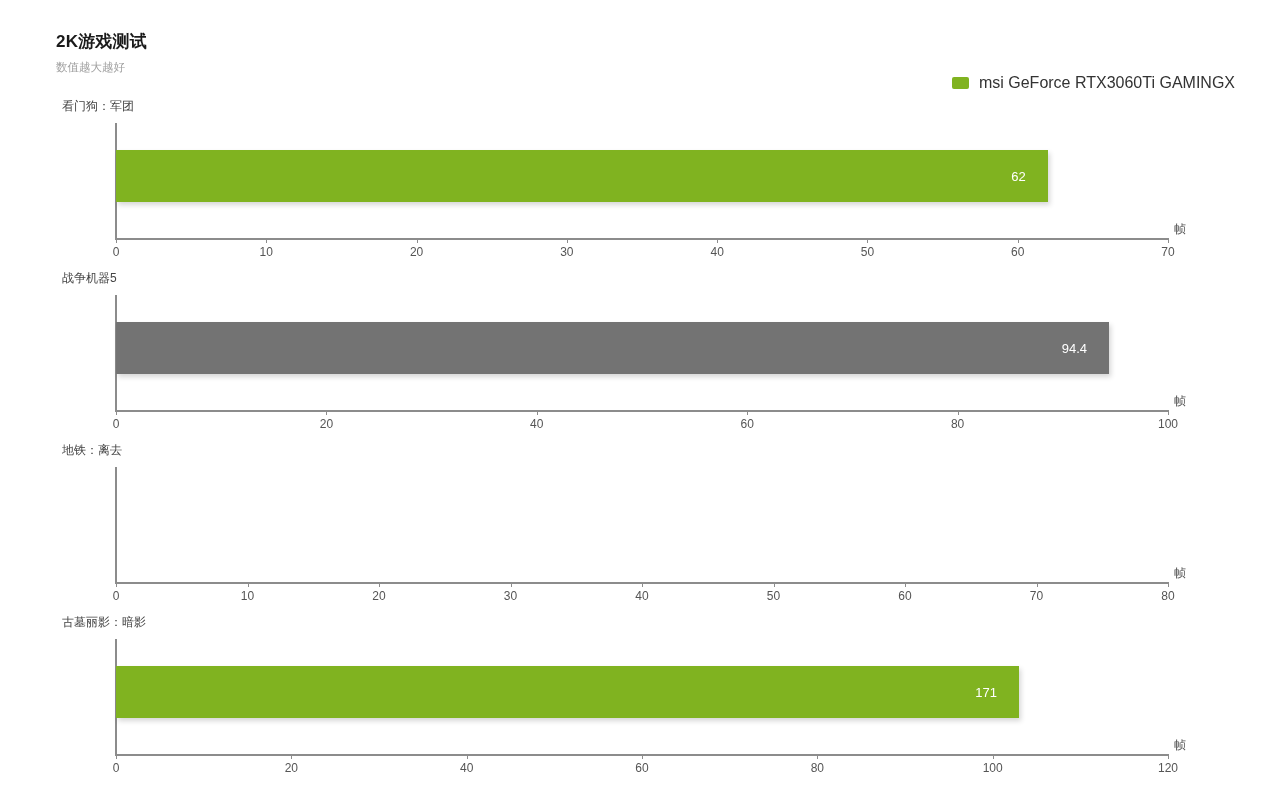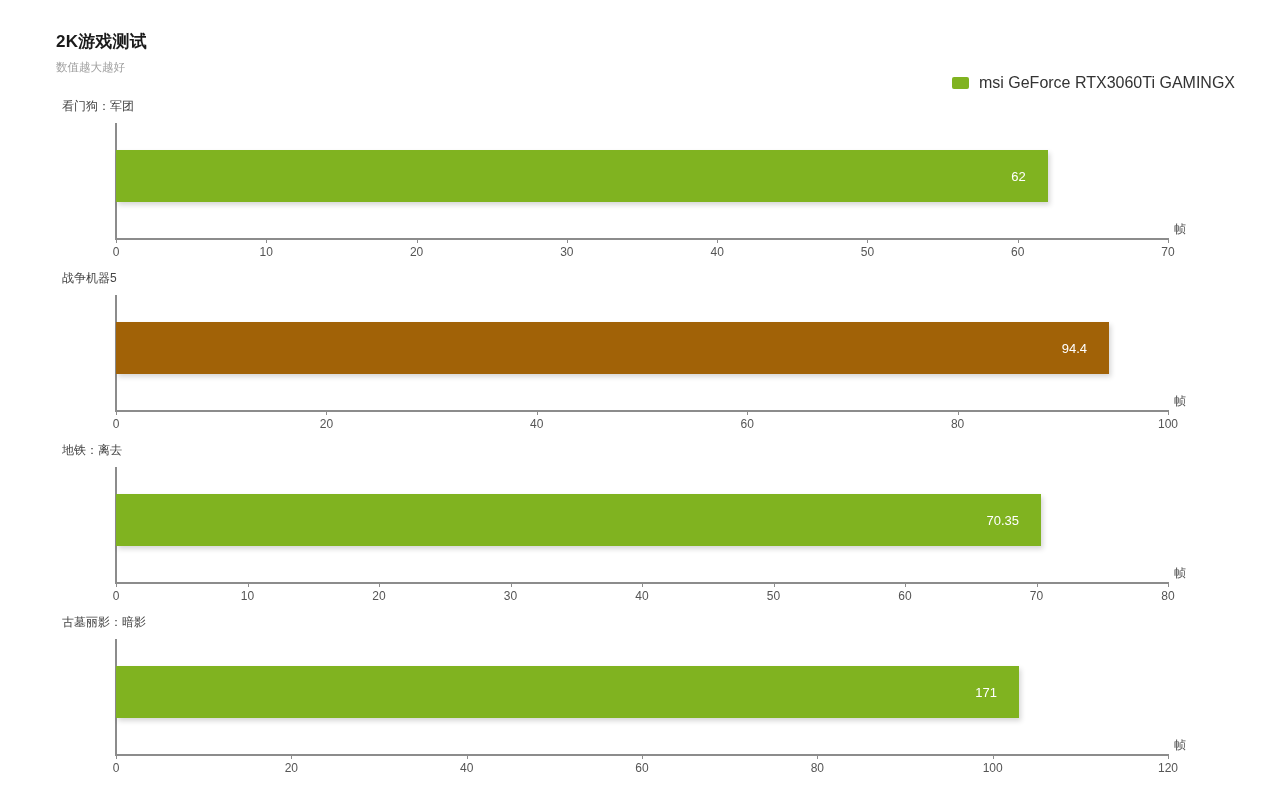--- a/index.html
+++ b/index.html
@@ -207,21 +207,21 @@
         <div class="tick" style="left: 420.8px;"></div>
         <div class="tick-label" style="left: 420.8px;">40</div>
         <div class="tick" style="left: 631.2px;"></div>
         <div class="tick-label" style="left: 631.2px;">60</div>
         <div class="tick" style="left: 841.6px;"></div>
         <div class="tick-label" style="left: 841.6px;">80</div>
         <div class="tick" style="left: 1052px;"></div>
         <div class="tick-label" style="left: 1052px;">100</div>
         <div class="unit-label">帧</div>
         <div class="bar-row">
-          <div class="bar" style="width: 993.088px; background: #a16207;">
+          <div class="bar" style="width: 993.088px; background: #737373;">
             <span class="bar-value">94.4</span>
           </div>
         </div>
       </div>
     </div>
     <div class="panel">
       <div class="panel-caption">地铁：离去</div>
       <div class="plot">
         <div class="y-axis"></div>
         <div class="x-axis"></div>
@@ -237,25 +237,20 @@
         <div class="tick-label" style="left: 526px;">40</div>
         <div class="tick" style="left: 657.5px;"></div>
         <div class="tick-label" style="left: 657.5px;">50</div>
         <div class="tick" style="left: 789px;"></div>
         <div class="tick-label" style="left: 789px;">60</div>
         <div class="tick" style="left: 920.5px;"></div>
         <div class="tick-label" style="left: 920.5px;">70</div>
         <div class="tick" style="left: 1052px;"></div>
         <div class="tick-label" style="left: 1052px;">80</div>
         <div class="unit-label">帧</div>
-        <div class="bar-row">
-          <div class="bar" style="width: 925.102px; background: rgb(128, 179, 32);">
-            <span class="bar-value">70.35</span>
-          </div>
-        </div>
       </div>
     </div>
     <div class="panel">
       <div class="panel-caption">古墓丽影：暗影</div>
       <div class="plot">
         <div class="y-axis"></div>
         <div class="x-axis"></div>
         <div class="tick" style="left: 0px;"></div>
         <div class="tick-label" style="left: 0px;">0</div>
         <div class="tick" style="left: 175.333px;"></div>

